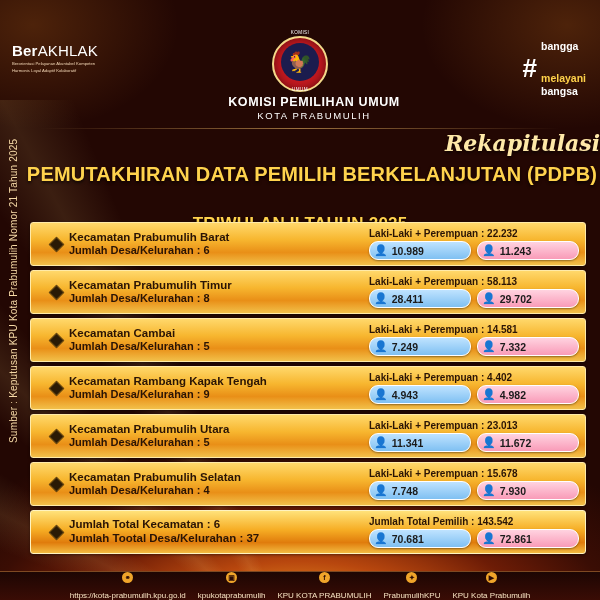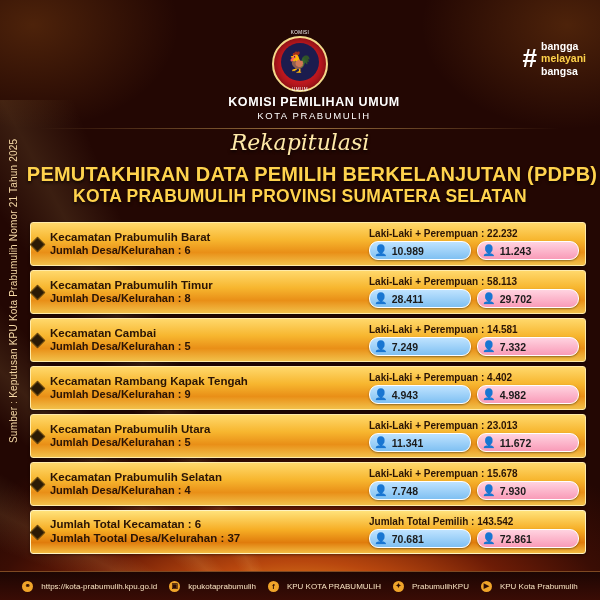--- a/index.html
+++ b/index.html
@@ -38,21 +38,21 @@
 
   
   .topbar{position:absolute;left:0;right:0;top:0;height:104px;}
   .berakhlak{position:absolute;left:12px;top:42px;color:#fff;}
   .berakhlak .ba-main{font-size:15px;font-weight:bold;letter-spacing:.2px;}
   .berakhlak .ba-main .thin{font-weight:normal;}
   .berakhlak .ba-sub{font-size:4.2px;line-height:1.55;color:#f3d7b6;margin-top:2px;max-width:150px;}
   .bangga{position:absolute;right:14px;top:40px;text-align:left;color:#fff;display:flex;align-items:center;gap:4px;}
   .bangga .hash{font-size:26px;font-weight:bold;color:#fff;line-height:.9;}
   .bangga .bg-lines{font-size:10.5px;font-weight:bold;line-height:1.18;}
-  .bangga .bg-lines .l2{color:#ffd24a;}
+  .bangga .bg-lines .l2{color:#ffd24a;margin-top:20px;}
 
   
   .kpu-logo{position:absolute;left:50%;top:30px;transform:translateX(-50%);width:58px;height:62px;}
   .kpu-logo .ring{
     position:absolute;left:50%;top:6px;transform:translateX(-50%);
     width:52px;height:52px;border-radius:50%;
     background:#c2181f;border:2px solid #f2d98a;
     box-shadow:0 0 8px rgba(0,0,0,.5) inset;
   }
   .kpu-logo .inner{
@@ -67,22 +67,22 @@
   .kpu-name{position:absolute;left:0;right:0;top:95px;text-align:center;color:#fff;padding-left:28px;}
   .kpu-name .l1{font-size:12.5px;font-weight:bold;letter-spacing:.6px;}
   .kpu-name .l2{font-size:9.5px;letter-spacing:1.6px;margin-top:1px;}
 
   
   .hdr-line{position:absolute;left:40px;right:40px;top:128px;height:1px;
     background:linear-gradient(to right, rgba(255,200,110,0), rgba(255,200,110,.55), rgba(255,200,110,0));}
 
   
   .rekap{
-    position:absolute;left:0;right:0;top:130px;text-align:center;
-    font-family:"DejaVu Serif",serif;font-style:italic;font-weight:normal;
+    position:absolute;left:0;right:0;top:130px;text-align:right;
+    font-family:"DejaVu Serif",serif;font-style:italic;font-weight:bold;
     font-size:22px;color:#ffe9a8;text-shadow:0 2px 3px rgba(0,0,0,.65);
   }
   .title-block{position:absolute;left:0;right:0;top:162px;text-align:center;}
   .title-block .t{
     font-weight:bold;color:#ffd34d;text-shadow:0 2px 3px rgba(0,0,0,.7);
     letter-spacing:.2px;line-height:1.22;
   }
   .title-block .t1{font-size:20px;margin-left:24px;}
   .title-block .t2{font-size:17.5px;}
   .title-block .t3{font-size:17px;margin-top:28px;}
@@ -97,21 +97,21 @@
   .source-wrap{position:absolute;left:10px;top:225px;width:16px;height:330px;}
 
   
   .rows{position:absolute;left:30px;right:14px;top:222px;}
   .row{
     position:relative;height:42px;margin-bottom:4px;
     display:flex;align-items:center;
     background:linear-gradient(to bottom,#ffd86b 0%,#f7b62f 40%,#e98f17 70%,#f2c04a 100%);
     border:1px solid #ffeaa8;border-radius:3px;
     box-shadow:0 1px 3px rgba(0,0,0,.45);
-    padding-left:1px;padding-right:6px;
+    padding-left:20px;padding-right:6px;
   }
   .row .diamond{
     width:9px;height:9px;background:#2a1a05;transform:rotate(45deg);
     flex:0 0 auto;margin-right:7px;border:1px solid #6b4a10;
   }
   .row .left{flex:1 1 auto;color:#2a1405;line-height:1.2;}
   .row .left .l1{font-size:11.5px;font-weight:bold;}
   .row .left .l2{font-size:11px;font-weight:bold;}
   .row .right{flex:0 0 210px;text-align:left;}
   .row .right .caption{font-size:10px;font-weight:bold;color:#2a1405;margin-bottom:2px;}
@@ -135,37 +135,46 @@
   .row.total .left .l1,.row.total .left .l2{font-size:11.5px;}
 
   
   .footer{
     position:absolute;left:0;right:0;bottom:0;height:28px;
     background:linear-gradient(to bottom,#1d0603,#3a0c05);
     border-top:1px solid rgba(255,190,90,.35);
     display:flex;align-items:center;justify-content:center;gap:12px;
     color:#f7e3c2;font-size:8px;
   }
-  .f-item{display:flex;align-items:center;gap:8px;white-space:nowrap;}
+  .f-item{display:flex;align-items:center;gap:8px;white-space:nowrap;flex-direction:column;}
   .f-ico{
     width:11px;height:11px;border-radius:50%;
     background:#f0a52a;color:#2b0b05;font-size:7px;font-weight:bold;
     display:flex;align-items:center;justify-content:center;
   }
 </style>
 </head>
 <body>
 
 <div class="poster">
   <div class="rays"></div>
   <div class="corner-glow cg-tl"></div>
   <div class="corner-glow cg-tr"></div>
 
   <div class="topbar">
 
+    <div class="berakhlak">
+      <div class="ba-main">
+        <span>Ber</span><span class="thin">AKHLAK</span>
+      </div>
+      <div class="ba-sub">
+        <div>Berorientasi Pelayanan Akuntabel Kompeten</div>
+        <div>Harmonis Loyal Adaptif Kolaboratif</div>
+      </div>
+    </div>
 
     <div class="kpu-logo">
       <div class="txt-top">KOMISI</div>
       <div class="ring"></div>
       <div class="inner">
         <span class="bird">🐓</span>
       </div>
       <div class="txt-bot">UMUM</div>
     </div>
 
@@ -182,21 +191,20 @@
       <div class="l1">KOMISI PEMILIHAN UMUM</div>
       <div class="l2">KOTA PRABUMULIH</div>
     </div>
   </div>
 
   <div class="hdr-line"></div>
 
   <div class="rekap">Rekapitulasi</div>
   <div class="title-block">
     <div class="t t1">PEMUTAKHIRAN DATA PEMILIH BERKELANJUTAN (PDPB)</div>
-    <div class="t t2">KOTA PRABUMULIH PROVINSI SUMATERA SELATAN</div>
     <div class="t t3">TRIWULAN II TAHUN 2025</div>
   </div>
 
   <div class="source-wrap">
     <div class="source">Sumber : Keputusan KPU Kota Prabumulih Nomor 21 Tahun 2025</div>
   </div>
 
   <div class="rows">
 
     <div class="row">

